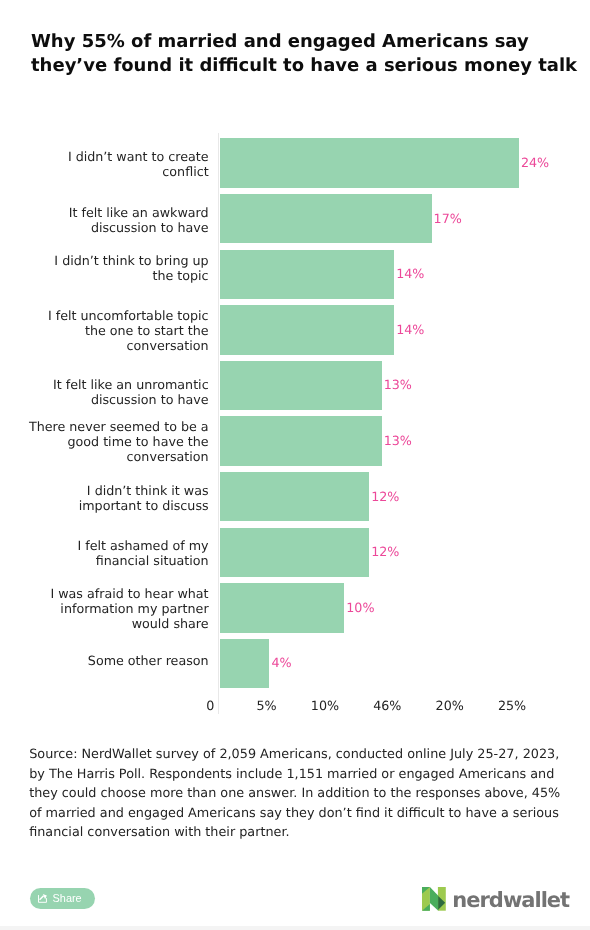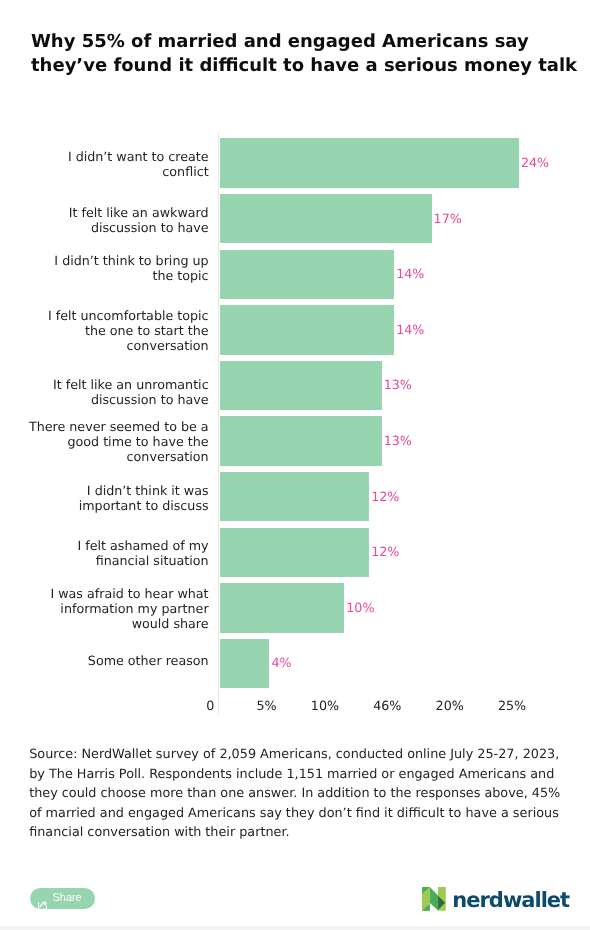--- a/index.html
+++ b/index.html
@@ -18,28 +18,28 @@
   .bar{position:absolute;background:#97d4b0;}
   .cat-label{position:absolute;text-align:right;font-family:"DejaVu Sans",sans-serif;font-size:12.7px;line-height:15.1px;color:#232323;white-space:nowrap;}
   .val-label{position:absolute;font-family:"DejaVu Sans",sans-serif;font-size:12.7px;color:#ec4899;line-height:13px;}
   .tick-label{position:absolute;font-family:"DejaVu Sans",sans-serif;font-size:12.7px;color:#232323;text-align:right;line-height:13px;}
 
   
   .source{position:absolute;left:29.2px;top:745.2px;width:536px;font-family:"DejaVu Sans",sans-serif;font-size:12.8px;line-height:19.55px;color:#232323;}
 
   
   .share-btn{position:absolute;left:29.5px;top:887.5px;width:65.3px;height:21.9px;border-radius:11px;
-             background:#97d4b0;display:flex;align-items:flex-end;justify-content:flex-start;
+             background:#97d4b0;display:flex;align-items:center;justify-content:flex-start;
              border:none;padding:0 0 0 8.8px;cursor:pointer;box-sizing:border-box;}
   .share-ico{display:block;flex:none;}
   .share-btn .lbl{font-family:"Liberation Sans",sans-serif;font-size:10.9px;color:#ffffff;font-weight:400;
                   margin-left:5.3px;line-height:21.9px;}
   .logo{position:absolute;left:422px;top:887px;height:23.7px;}
   .lg-light{fill:#9dca4f;} .lg-mid{fill:#4aad5c;} .lg-dark{fill:#2d6a3e;}
-  .logo-word{position:absolute;left:30.3px;top:-2.3px;font-family:"DejaVu Sans",sans-serif;font-size:21px;font-weight:700;color:#0c4a6e;
+  .logo-word{position:absolute;left:30.3px;top:-2.3px;font-family:"DejaVu Sans",sans-serif;font-size:21px;font-weight:700;color:#737373;
              line-height:30px;letter-spacing:-1px;white-space:nowrap;}
   .footer-rule{position:absolute;left:0;top:925.8px;width:590px;height:4.2px;background:#f4f4f4;}
 </style>
 </head>
 <body>
 
 <div id="page">
 
   <div class="title">
     <div>Why 55% of married and engaged Americans say</div>

